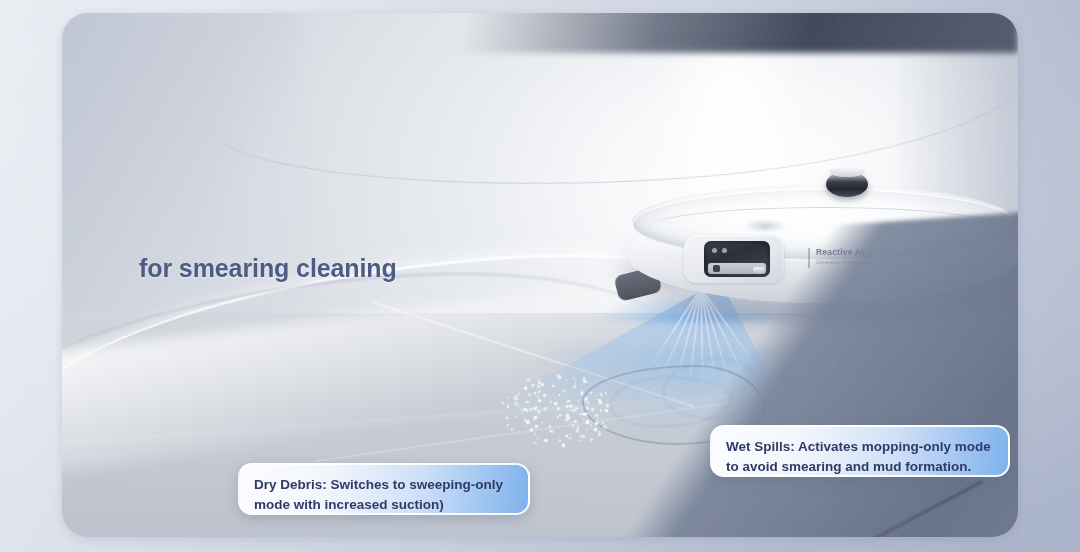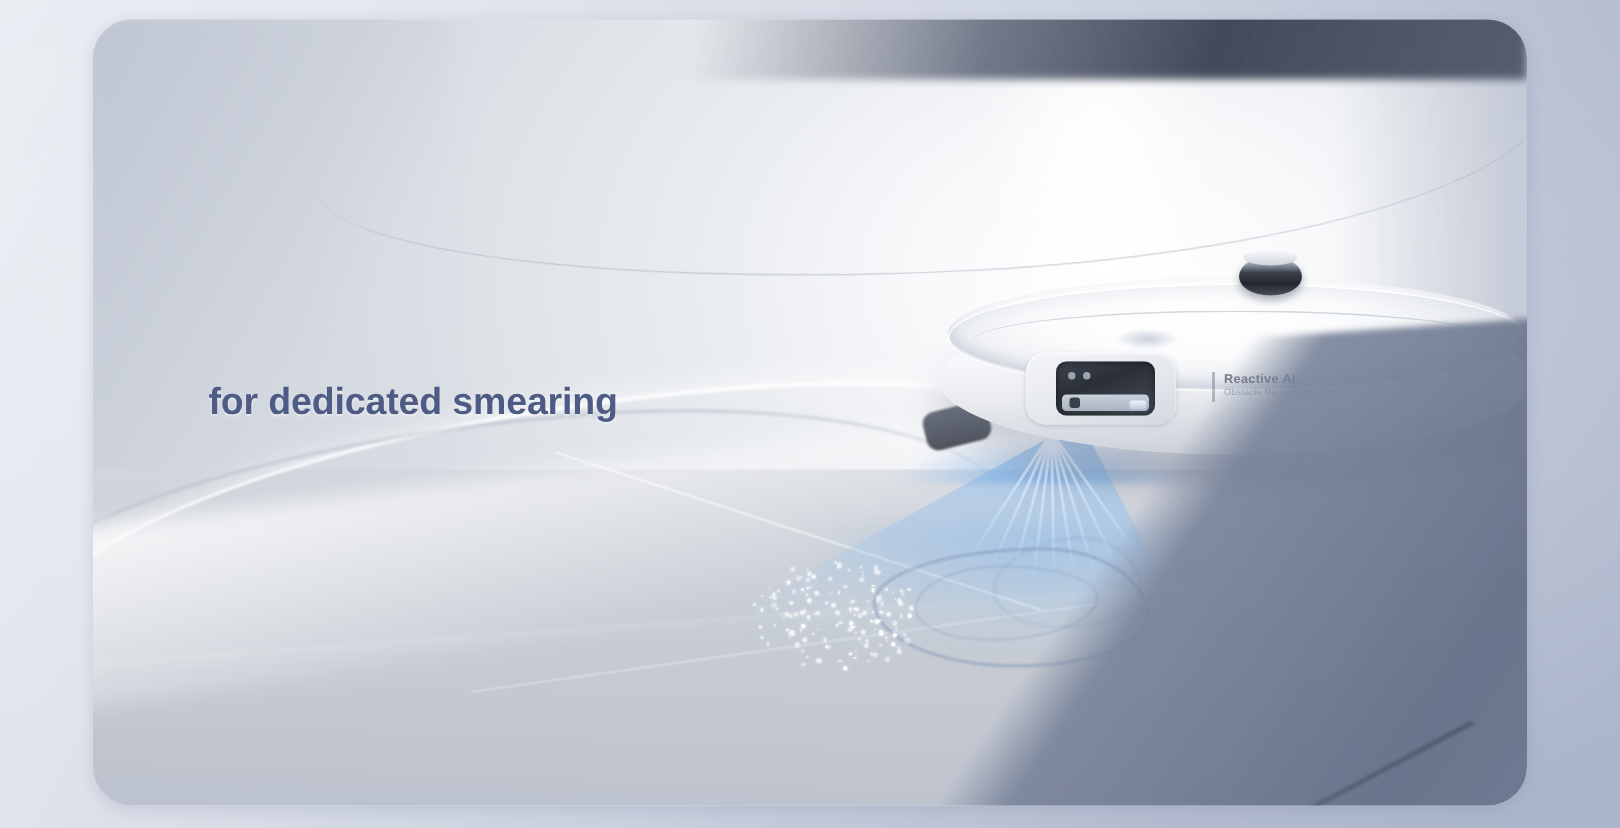--- a/index.html
+++ b/index.html
@@ -492,19 +492,27 @@
           <div class="t1">Reactive AI</div>
           <div class="t2">Obstacle Recognition</div>
         </div>
       </div>
 
       <div class="darkcorner"></div>
       <div class="darkedge"></div>
     </div>
 
     <div class="subtitle">
-      <div>for dedicated smearing</div>
+      <div>for smearing cleaning</div>
     </div>
 
-
+    <div class="callout" id="callout-dry">
+      <span class="ln">Dry Debris: Switches to sweeping-only</span>
+      <span class="ln">mode with increased suction)</span>
+    </div>
+
+    <div class="callout" id="callout-wet">
+      <span class="ln">Wet Spills: Activates mopping-only mode</span>
+      <span class="ln">to avoid smearing and mud formation.</span>
+    </div>
 
   </div>
 </div>
 
 </body></html>

